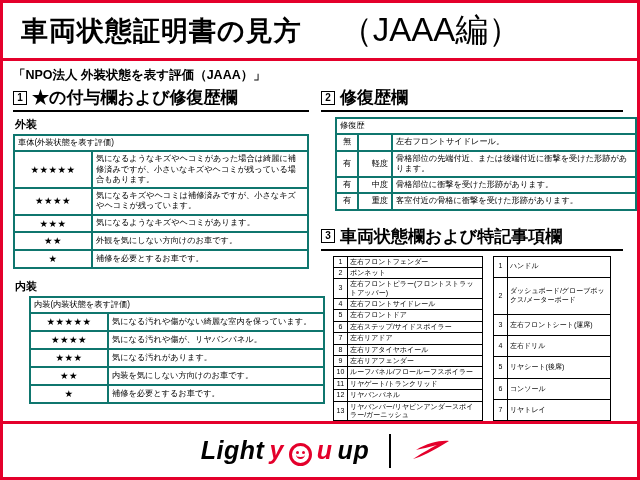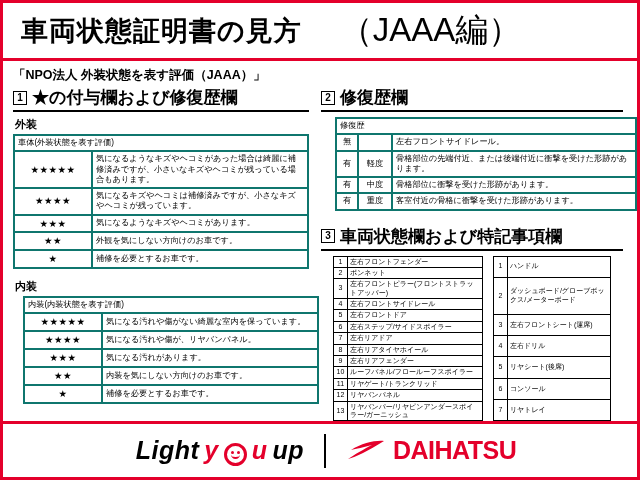--- a/index.html
+++ b/index.html
@@ -93,26 +93,26 @@
     padding-left:4px;
   }
   .stars {
     width:78px;
     text-align:center;
     font-size:9.5px;
     letter-spacing:0.5px;
     white-space:nowrap;
   }
   .cond-tbl { width:268px; }
-  .cond-tbl-in { margin-left:10px; width:250px; }
+  .cond-tbl-in { margin-left:16px; width:250px; }
   
   .rep-tbl { margin-left:14px; width:282px; font-size:8.2px; }
   .rep-tbl td { border:1px solid #000; padding:2px 3px; }
   .rep-c1 { width:22px; text-align:center; }
-  .rep-c2 { width:34px; text-align:center; }
+  .rep-c2 { width:34px; text-align:right; }
   
   .parts-wrap { display:flex; gap:10px; margin-left:12px; }
   table.parts { border-collapse:collapse; font-size:7px; }
   table.parts td { border:1px solid #000; padding:1px 2px; line-height:1.2; }
   .pn { width:14px; text-align:center; }
   .pl-left { width:150px; }
   .pl-right { width:118px; }
   .pl-left .pd { width:136px; }
   .pl-right .pd { width:104px; }
   
@@ -388,16 +388,15 @@
           <i></i>
         </span>
       <span class="lyu-y">u</span>
       <span>up</span>
     </div>
     <div class="divider-v"></div>
     <div class="brand">
       <svg class="d-mark" viewBox="0 0 40 27">
         <path d="M2 22 C10 20 22 14 38 4 C30 3 16 6 5 13 C10 12 18 10 26 8 C18 12 8 18 2 22 Z" fill="#e4002b"></path>
       </svg>
-      <div class="brand-name">DAIHATSU</div>
     </div>
   </div>
 </div>
 
 </body></html>

